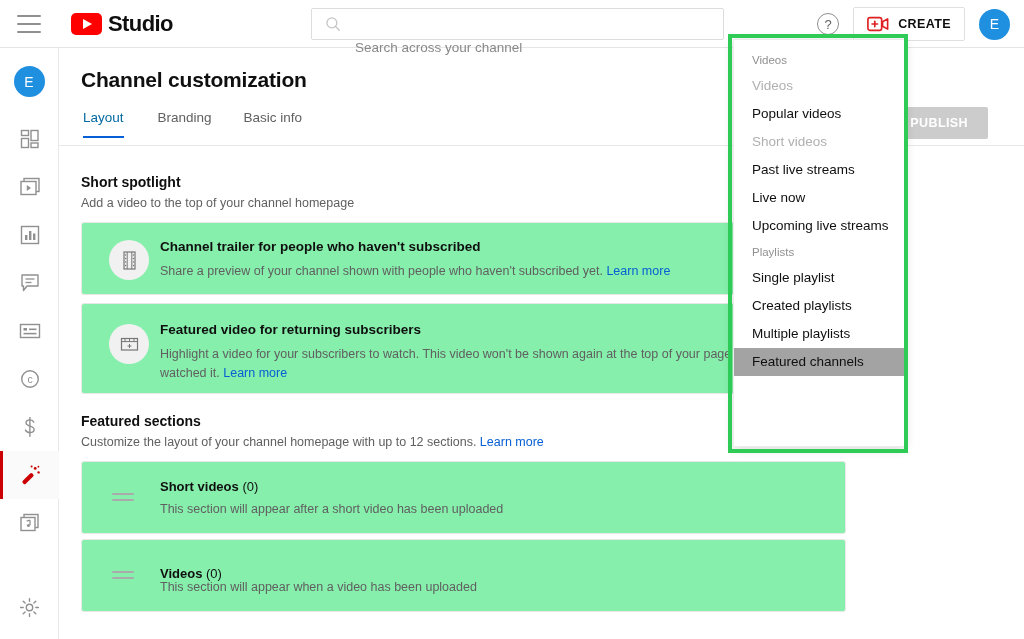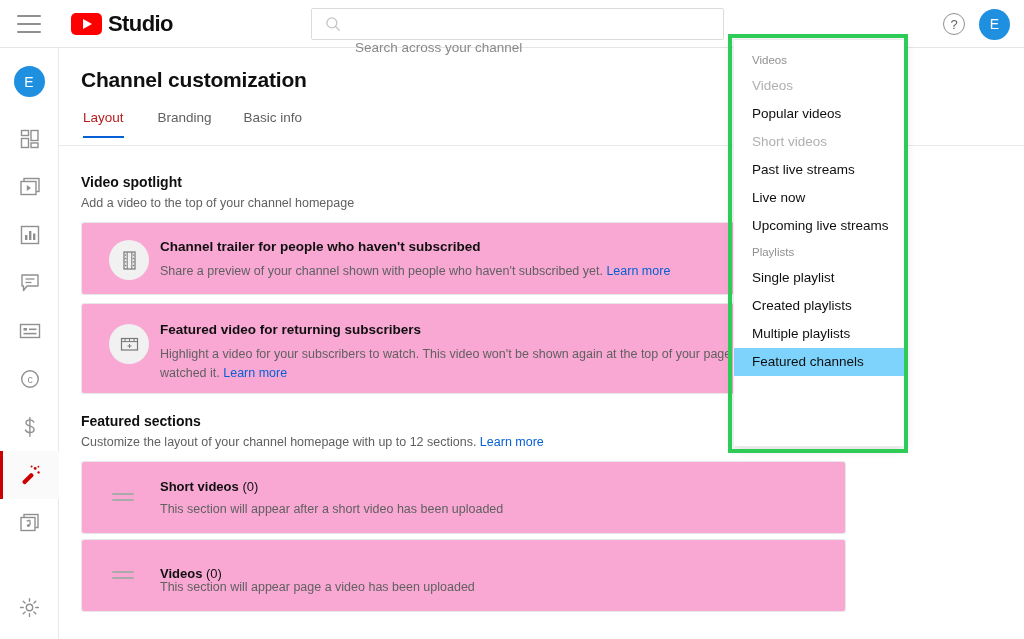--- a/index.html
+++ b/index.html
@@ -65,36 +65,36 @@
 
   
   .main { position: absolute; top: 48px; left: 59px; width: 965px; height: 591px;
           background: #fff; overflow: hidden; }
   .page-title { position: absolute; left: 22px; top: 20px; font-size: 21px;
                 font-weight: 700; color: #0f0f0f; letter-spacing: -0.2px; }
   .tabs { position: absolute; left: 22px; top: 62px; display: flex; gap: 0; }
   .tab { font-size: 13.5px; color: #606060; padding: 0 16px 13px; cursor: pointer;
          position: relative; white-space: nowrap; }
   .tab:first-child { padding-left: 2px; padding-right: 18px; }
-  .tab.active { color: #b91c1c; font-weight: 400; }
+  .tab.active { color: #0369a1; font-weight: 400; }
   .tab.active::after { content:""; position: absolute; left: 2px; right: 18px; bottom: 0;
                        height: 2.5px; background: #065fd4; }
   .tabs-rule { position: absolute; left: 0; top: 97px; width: 965px; height: 1px;
                background: #e8e8e8; }
   .publish-btn { position: absolute; right: 36px; top: 59px; height: 32px; padding: 0 20px;
                  background: #cccccc; color: #ffffff; border: none; border-radius: 2px;
                  font-family: "Liberation Sans", sans-serif; font-size: 12.5px;
                  font-weight: 700; letter-spacing: .4px; cursor: default; }
 
   .sec-title { position: absolute; left: 22px; font-size: 14px; font-weight: 700; color: #0f0f0f; }
   .sec-sub { position: absolute; left: 22px; font-size: 12.5px; color: #606060; }
   .lnk { color: #065fd4; cursor: pointer; }
 
   .card { position: absolute; left: 22px; width: 765px; border: 1px solid #e8e8e8;
-          border-radius: 3px; background: #f9a8d4; }
+          border-radius: 3px; background: #86efac; }
   .card-ico { position: absolute; left: 27px; width: 40px; height: 40px; border-radius: 50%;
               background: #f1f1f1; display: flex; align-items: center; justify-content: center; }
   .card-h { position: absolute; left: 78px; font-size: 13.5px; font-weight: 700; color: #0f0f0f; }
   .card-p { position: absolute; left: 78px; font-size: 12.5px; color: #606060; line-height: 19px;
             width: 680px; }
 
   .drag { position: absolute; left: 30px; width: 22px; display: flex; flex-direction: column;
           gap: 4px; cursor: grab; }
   .drag i { display: block; height: 2px; background: #aaa; border-radius: 1px; }
   .fs-h { position: absolute; left: 78px; font-size: 13px; color: #0f0f0f; }
@@ -102,21 +102,21 @@
   .fs-p { position: absolute; left: 78px; font-size: 12.5px; color: #606060; }
 
   
   .dropdown { position: absolute; left: 733px; top: 39px; width: 172px; height: 408px;
               background: #fff; border: 1px solid #ececec;
               box-shadow: 0 2px 10px rgba(0,0,0,.16); z-index: 40; padding: 8px 0; }
   .dd-group { font-size: 11.5px; color: #909090; padding: 6px 0 6px 18px; }
   .dd-item { font-size: 13.5px; color: #0f0f0f; height: 28px; line-height: 28px;
              padding-left: 18px; cursor: pointer; }
   .dd-item.disabled { color: #b0b0b0; cursor: default; }
-  .dd-item.hover { background: #7dd3fc; }
+  .dd-item.hover { background: #a3a3a3; }
 
   .green-box { position: absolute; left: 728px; top: 34px; width: 180px; height: 419px;
                border: 4px solid #2ecc57; z-index: 45; pointer-events: none; }
 </style>
 </head>
 <body>
 
 <div id="app">
 
   <div class="topbar">
@@ -137,20 +137,29 @@
       <svg class="sicon" viewBox="0 0 24 24">
         <circle cx="10.5" cy="10.5" r="6.6" fill="none" stroke="#c4c4c4" stroke-width="1.7"></circle>
         <line x1="15.4" y1="15.4" x2="20.3" y2="20.3" stroke="#c4c4c4" stroke-width="1.7" stroke-linecap="round"></line>
       </svg>
       <input type="text" placeholder="Search across your channel" style="">
     </div>
 
     <div class="tr-icons">
       <div class="help-btn">
         <span>?</span>
+      </div>
+      <div class="create-btn">
+        <svg width="22" height="18" viewBox="0 0 24 18">
+          <rect x="1" y="2" width="15" height="14" rx="2.4" fill="none" stroke="#e02020" stroke-width="1.8"></rect>
+          <line x1="8.5" y1="6" x2="8.5" y2="12" stroke="#e02020" stroke-width="1.8" stroke-linecap="round"></line>
+          <line x1="5.5" y1="9" x2="11.5" y2="9" stroke="#e02020" stroke-width="1.8" stroke-linecap="round"></line>
+          <path d="M17 6.5 L22.5 3.4 L22.5 14.6 L17 11.5 Z" fill="none" stroke="#e02020" stroke-width="1.8" stroke-linejoin="round"></path>
+        </svg>
+        <span class="ctext">CREATE</span>
       </div>
       <div class="avatar-top">
         <span>E</span>
       </div>
     </div>
   </div>
 
   <div class="sidebar">
     <div class="side-avatar">
       <span>E</span>
@@ -239,22 +248,23 @@
 
     <div class="page-title">Channel customization</div>
 
     <div class="tabs">
       <div class="tab active">Layout</div>
       <div class="tab">Branding</div>
       <div class="tab">Basic info</div>
     </div>
     <div class="tabs-rule"></div>
 
-
-    <div class="sec-title" style="top:126px;">Video spotlight</div>
+    <button class="publish-btn">PUBLISH</button>
+
+    <div class="sec-title" style="top:126px;">Short spotlight</div>
     <div class="sec-sub" style="top:148px;">Add a video to the top of your channel homepage</div>
 
     <div class="card" style="top:174px; height:73px;">
       <span class="card-ico" style="top:17px;">
         <svg width="17" height="19" viewBox="0 0 17 19">
           <rect x="3" y="1" width="11" height="17" fill="none" stroke="#777" stroke-width="1.2"></rect>
           <line x1="6.2" y1="1" x2="6.2" y2="18" stroke="#777" stroke-width="1"></line>
           <line x1="10.8" y1="1" x2="10.8" y2="18" stroke="#777" stroke-width="1"></line>
           <circle cx="4.6" cy="4" r=".7" fill="#777"></circle>
             <circle cx="4.6" cy="7.5" r=".7" fill="#777"></circle>
@@ -313,21 +323,21 @@
 
     <div class="card" style="top:491px; height:73px;">
       <span class="drag" style="top:31px;">
         <i></i>
           <i></i>
       </span>
       <div class="fs-h" style="top:26px;">
         <b>Videos</b>
         <span>(0)</span>
       </div>
-      <div class="fs-p" style="top:40px;">This section will appear page a video has been uploaded</div>
+      <div class="fs-p" style="top:40px;">This section will appear when a video has been uploaded</div>
     </div>
   </div>
 
   <div class="dropdown">
     <div class="dd-group">Videos</div>
     <div class="dd-item disabled">Videos</div>
     <div class="dd-item">Popular videos</div>
     <div class="dd-item disabled">Short videos</div>
     <div class="dd-item">Past live streams</div>
     <div class="dd-item">Live now</div>

